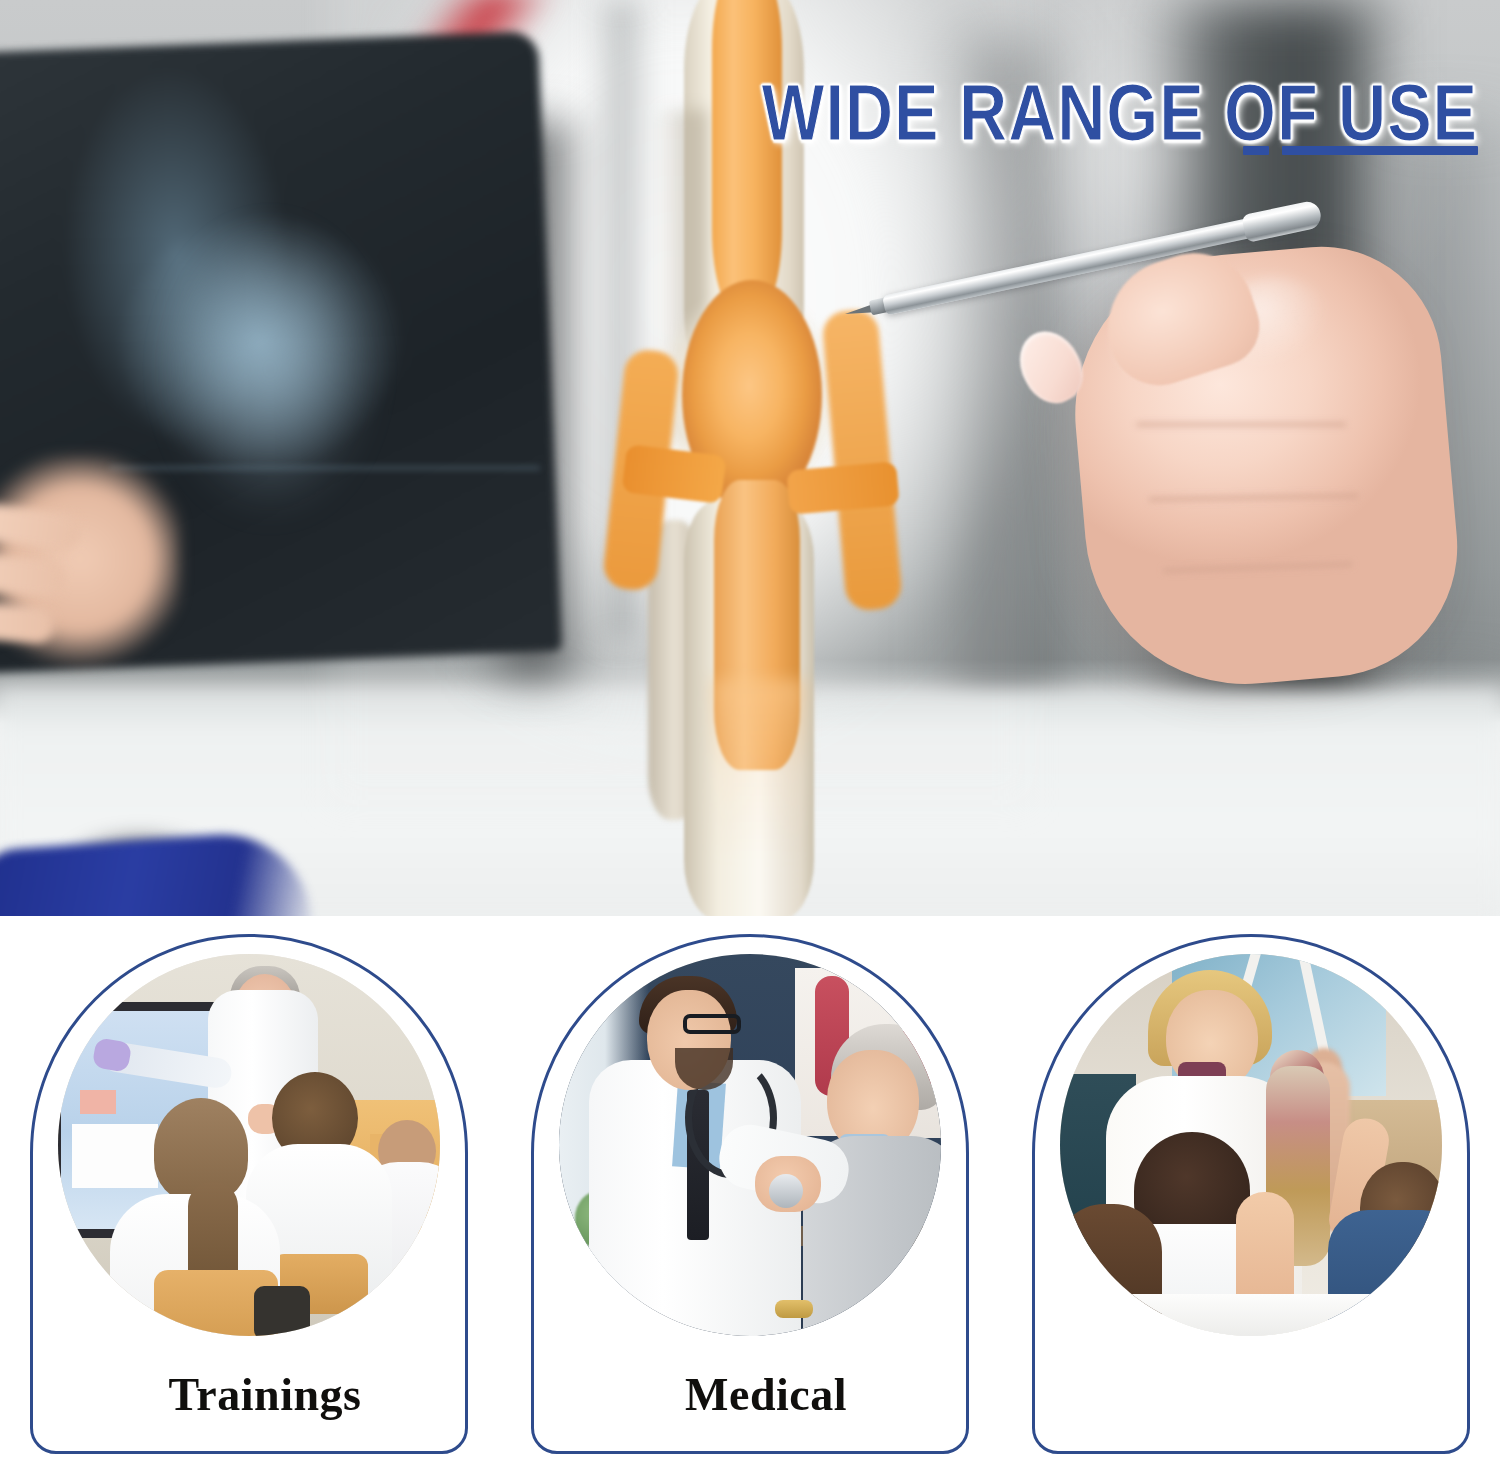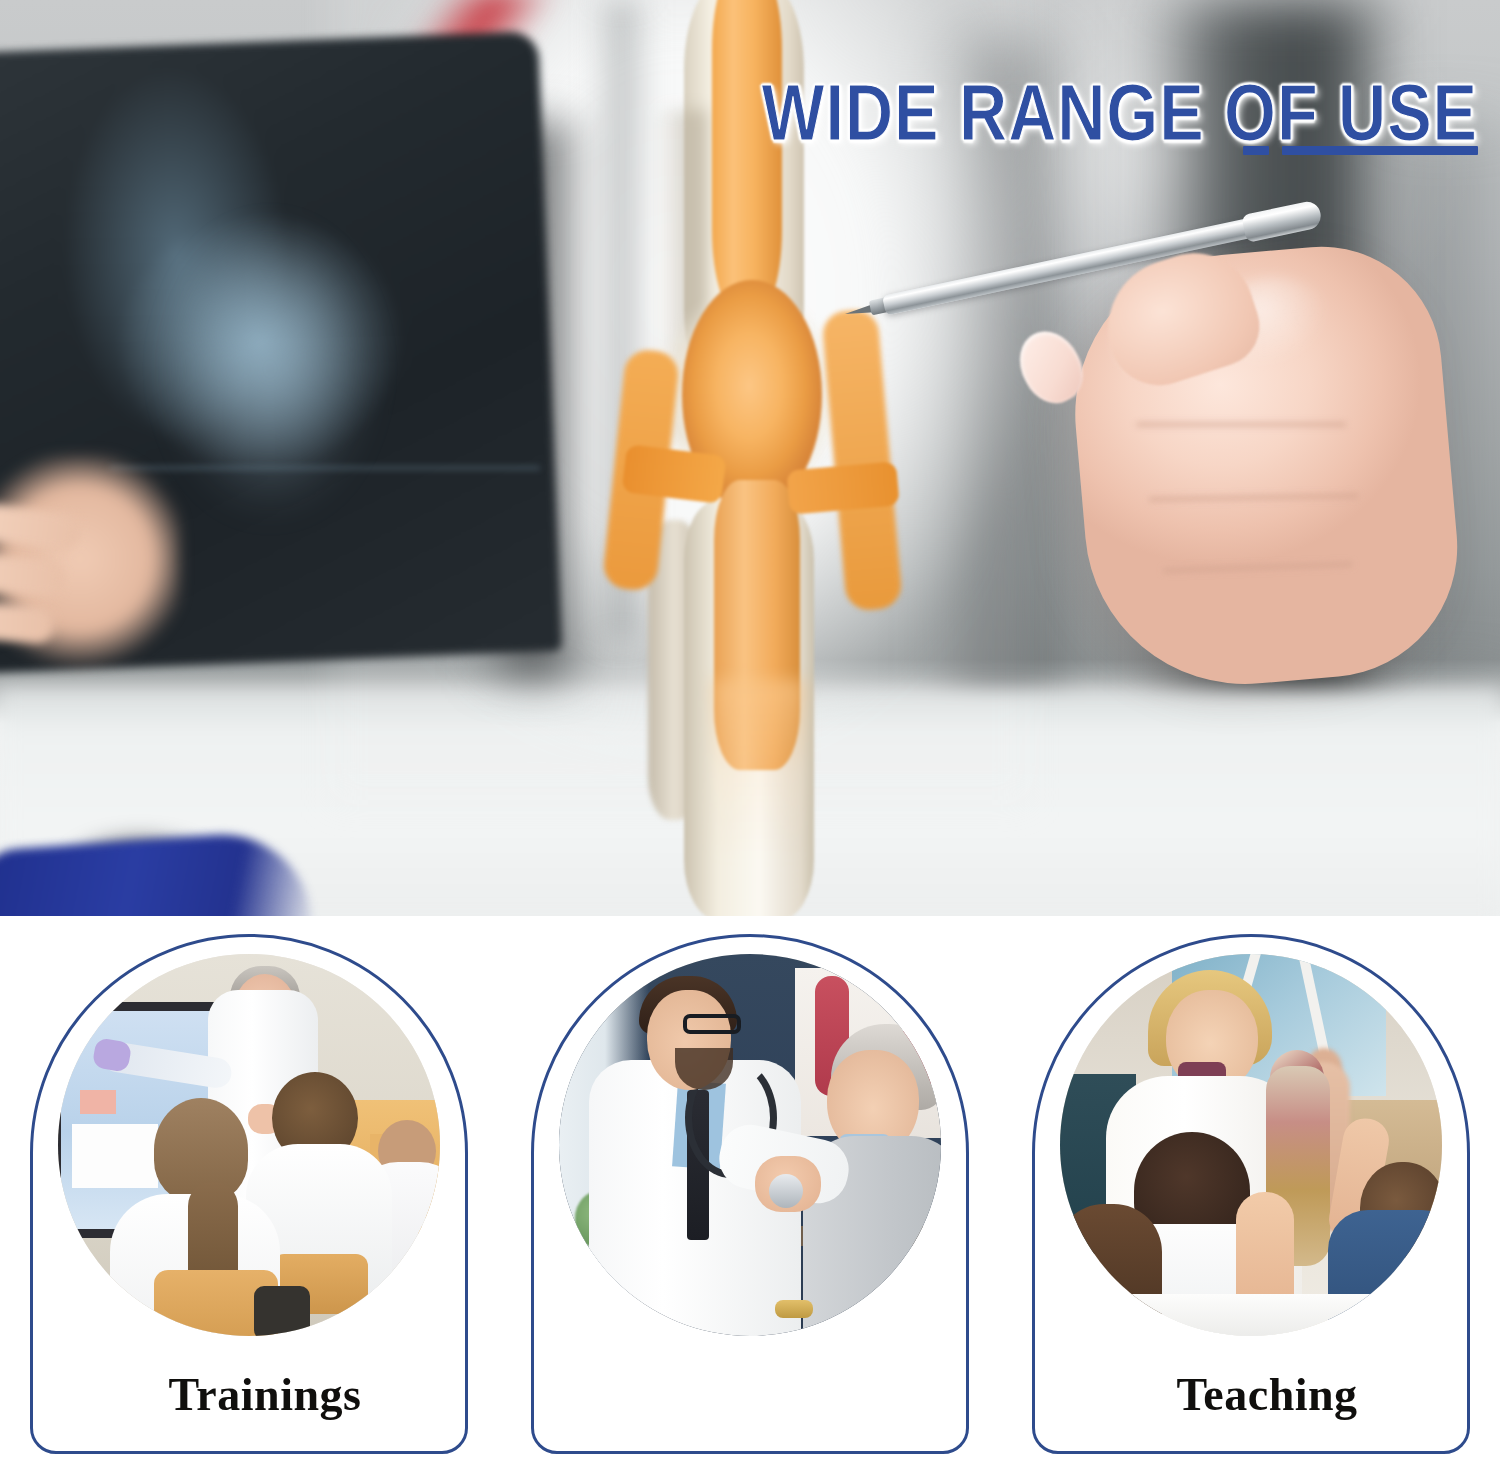--- a/index.html
+++ b/index.html
@@ -531,20 +531,21 @@
         <div class="p2-stetho"></div>
         <div class="p2-hair"></div>
         <div class="p2-head"></div>
         <div class="p2-beard"></div>
         <div class="p2-glass"></div>
         <div class="p2-arm"></div>
         <div class="p2-hand"></div>
         <div class="p2-stetho-head"></div>
         <div class="p2-watch"></div>
       </div>
+      <div class="card-label">Medical</div>
     </div>
 
     <div class="card card-3">
       <div class="card-photo">
         <div class="p3-wall"></div>
         <div class="p3-window"></div>
         <div class="p3-frame1"></div>
         <div class="p3-frame2"></div>
         <div class="p3-darkwall"></div>
         <div class="p3-shelf"></div>
@@ -558,17 +559,16 @@
         <div class="p3-model"></div>
         <div class="p3-boy2arm"></div>
         <div class="p3-boy2head"></div>
         <div class="p3-boy2body"></div>
         <div class="p3-boy1head"></div>
         <div class="p3-boy1body"></div>
         <div class="p3-arm"></div>
         <div class="p3-boy3"></div>
         <div class="p3-desk"></div>
       </div>
-      <div class="card-label">Teaching</div>
     </div>
 
   </div>
 </div>
 
 </body></html>

